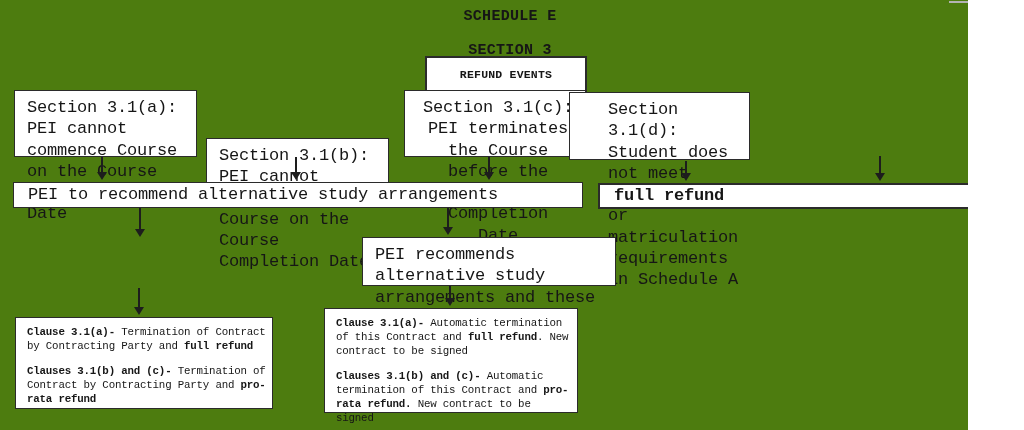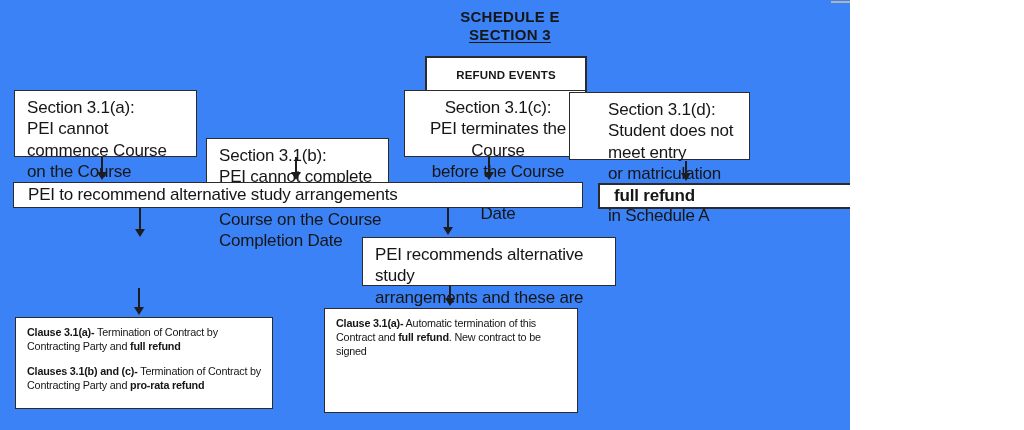--- a/index.html
+++ b/index.html
@@ -1,23 +1,23 @@
 <!DOCTYPE html>
 <html><head>
 <meta charset="utf-8">
 <style>
   html,body { margin:0; padding:0; background:#ffffff; }
   .page {
-    position:relative; width:850px; height:430px; background:#3b82f6;
-    font-family:Liberation Sans, sans-serif;
+    position:relative; width:968px; height:430px; background:#4d7c0f;
+    font-family:Liberation Mono, monospace;
     color:#161616; overflow:hidden;
   }
   .title { position:absolute; left:360px; top:8px; width:300px; text-align:center; }
   .title .t1 { font-size:15px; font-weight:bold; letter-spacing:0.3px; }
-  .title .t2 { font-size:15px; font-weight:bold; letter-spacing:0.3px; text-decoration:underline; text-underline-offset:2px; margin-top:1px; }
+  .title .t2 { font-size:15px; font-weight:bold; letter-spacing:0.3px; text-decoration:underline; text-underline-offset:2px; margin-top:17px; }
   .box {
     position:absolute; box-sizing:border-box; background:#ffffff;
     border:2px solid #2b2b2b; font-size:17px; line-height:1.25;
     letter-spacing:-0.2px; padding:6px 6px 5px 12px; white-space:pre-line;
   }
   .thin { border-width:1.5px; }
   .refund {
     font-weight:bold; white-space:nowrap; text-align:center; font-size:11.5px;
     display:flex; align-items:center; justify-content:center; padding:17px; letter-spacing:0.2px;
   }
@@ -90,15 +90,16 @@
   <div class="arrow" style="left:133px; top:288px; height:27px;"></div>
   <div class="arrow" style="left:444px; top:286px; height:20px;"></div>
 
   <div class="box thin rich" style="left:15px; top:317px; width:258px; height:92px;">
     <p><b>Clause 3.1(a)-</b><span> Termination of Contract by Contracting Party and </span><b>full refund</b></p>
     <p><b>Clauses 3.1(b) and (c)-</b><span> Termination of Contract by Contracting Party and </span><b>pro-rata refund</b></p>
   </div>
 
   <div class="box thin rich" style="left:324px; top:308px; width:254px; height:105px;">
     <p><b>Clause 3.1(a)-</b><span> Automatic termination of this Contract and </span><b>full refund</b><span>. New contract to be signed</span></p>
+    <p><b>Clauses 3.1(b) and (c)-</b><span> Automatic termination of this Contract and </span><b>pro-rata refund.</b><span> New contract to be signed</span></p>
   </div>
 
 </div>
 
 </body></html>

